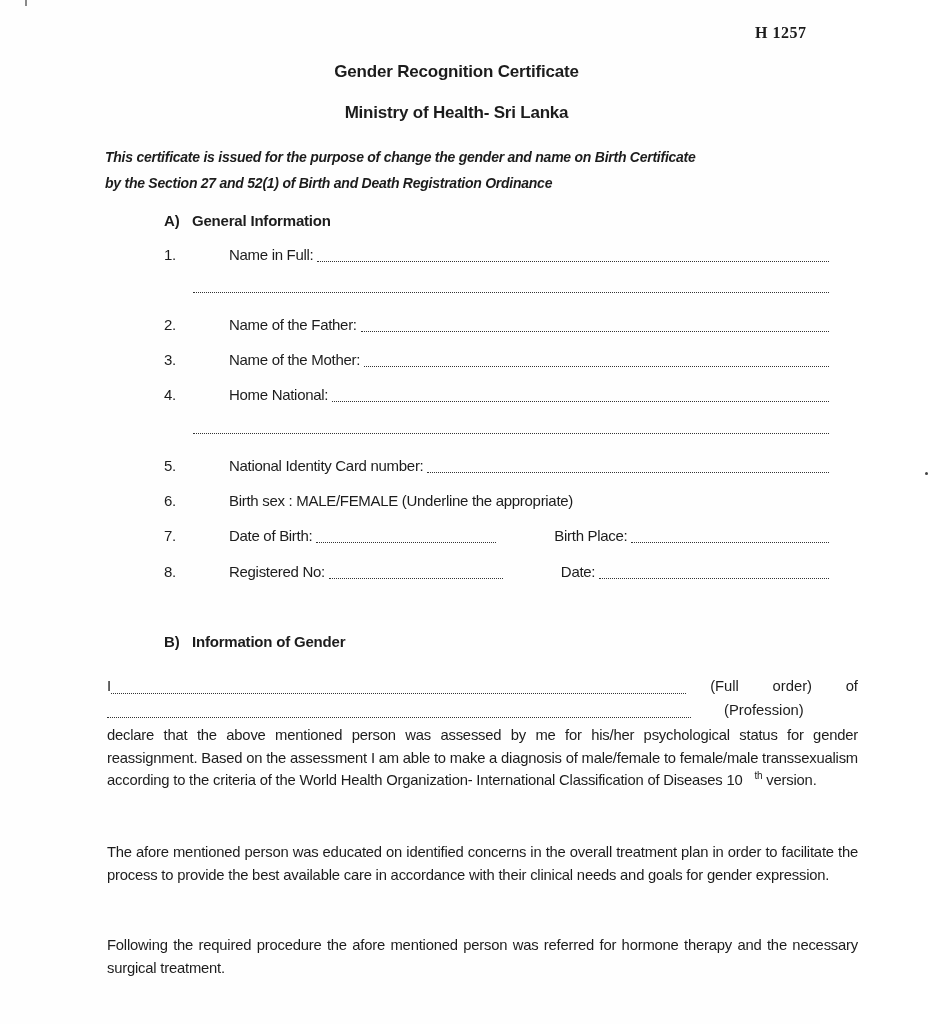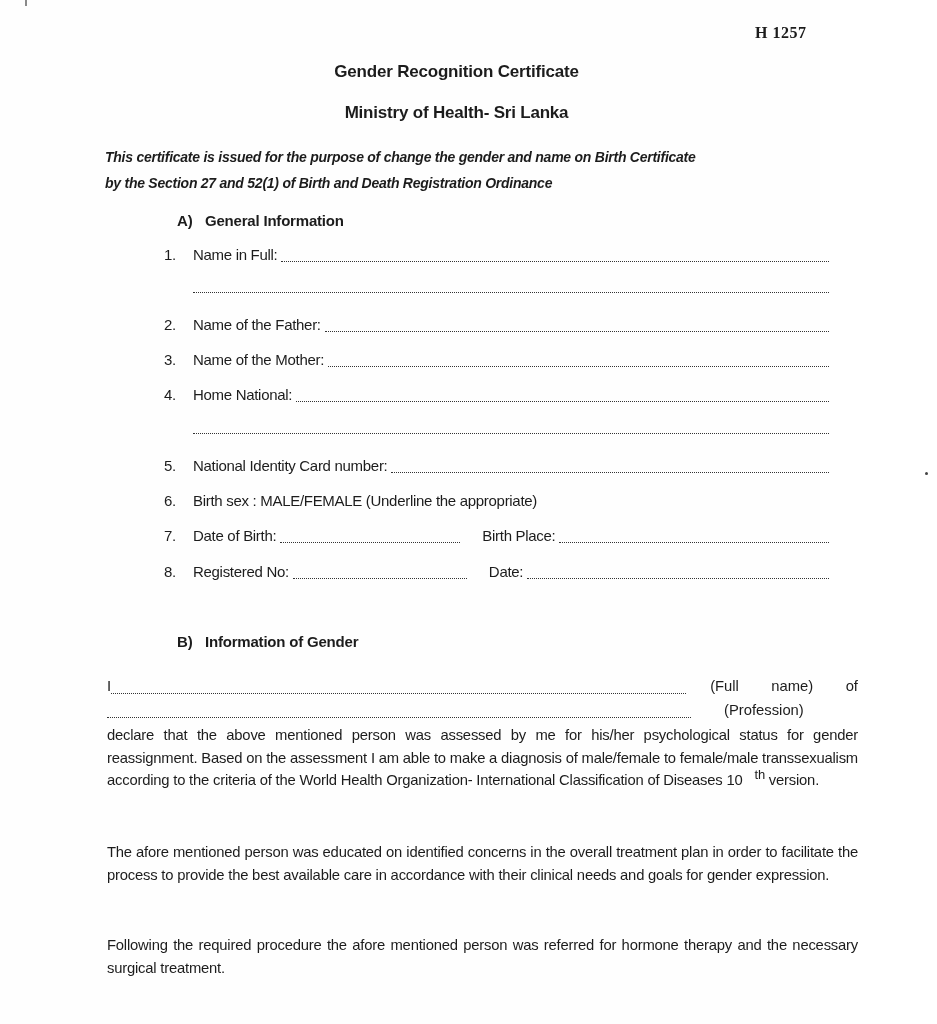--- a/index.html
+++ b/index.html
@@ -48,36 +48,35 @@
     font-size: 14px;
     line-height: 26px;
     letter-spacing: -0.25px;
   }
   .section-head {
     position: absolute;
     left: 164px;
     font-weight: bold;
     font-size: 15px;
     letter-spacing: -0.2px;
-    margin-left: 13px;
   }
   .section-head .letter { display: inline-block; width: 28px; }
   .field-row {
     position: absolute;
     left: 164px;
     width: 665px;
     height: 22px;
     display: flex;
     align-items: baseline;
     font-size: 15px;
     letter-spacing: -0.3px;
     white-space: nowrap;
   }
   .num { display: inline-block; width: 29px; flex: none; }
-  .lbl { flex: none; padding-right: 4px; }
+  .lbl { flex: none; padding-right: 4px; margin-left: 36px; }
   .dots {
     flex: 1;
     height: 3px;
     border-bottom: 1.6px dotted #333;
     align-self: flex-end;
     margin-bottom: 6px;
     min-width: 20px;
   }
   .dots.fixed { flex: none; }
   .cont-dots {
@@ -112,21 +111,21 @@
     height: 1px;
     align-self: flex-end;
     margin-bottom: 6px;
   }
   .decl-line .justify {
     flex: 1;
     display: flex;
     justify-content: space-between;
     padding-left: 24px;
   }
-  sup { font-size: 13px; vertical-align: super; line-height: 0; padding-left: 12px; }
+  sup { font-size: 10px; vertical-align: super; line-height: 0; padding-left: 12px; }
   .mark1 {
     position: absolute; left: 25px; top: 0px;
     width: 2px; height: 6px; background: #8a8a8a;
   }
   .mark2 {
     position: absolute; left: 925px; top: 472px;
     width: 3px; height: 3px; background: #444; border-radius: 50%;
   }
 </style>
 </head>
@@ -206,21 +205,21 @@
 
   <div class="section-head" style="top:633px;">
     <span class="letter">B)</span><span>Information of Gender</span>
   </div>
 
   <div class="decl-line" style="top:678px;">
     <span>I</span>
     <span class="d" style="width:575px;"></span>
     <span class="justify">
       <span>(Full</span>
-      <span>name)</span>
+      <span>order)</span>
       <span>of</span>
     </span>
   </div>
 
   <div class="decl-line" style="top:702px;">
     <span class="d" style="width:584px;"></span>
     <span style="padding-left:3px;margin-left:30px;">(Profession)</span>
   </div>
 
   <div class="para" style="top:724px;"><span>declare that the above mentioned person was assessed by me for his/her psychological status for gender reassignment. Based on the assessment I am able to make a diagnosis of male/female to female/male transsexualism according to the criteria of the World Health Organization- International Classification of Diseases 10</span><sup>th</sup><span> version.</span></div>

